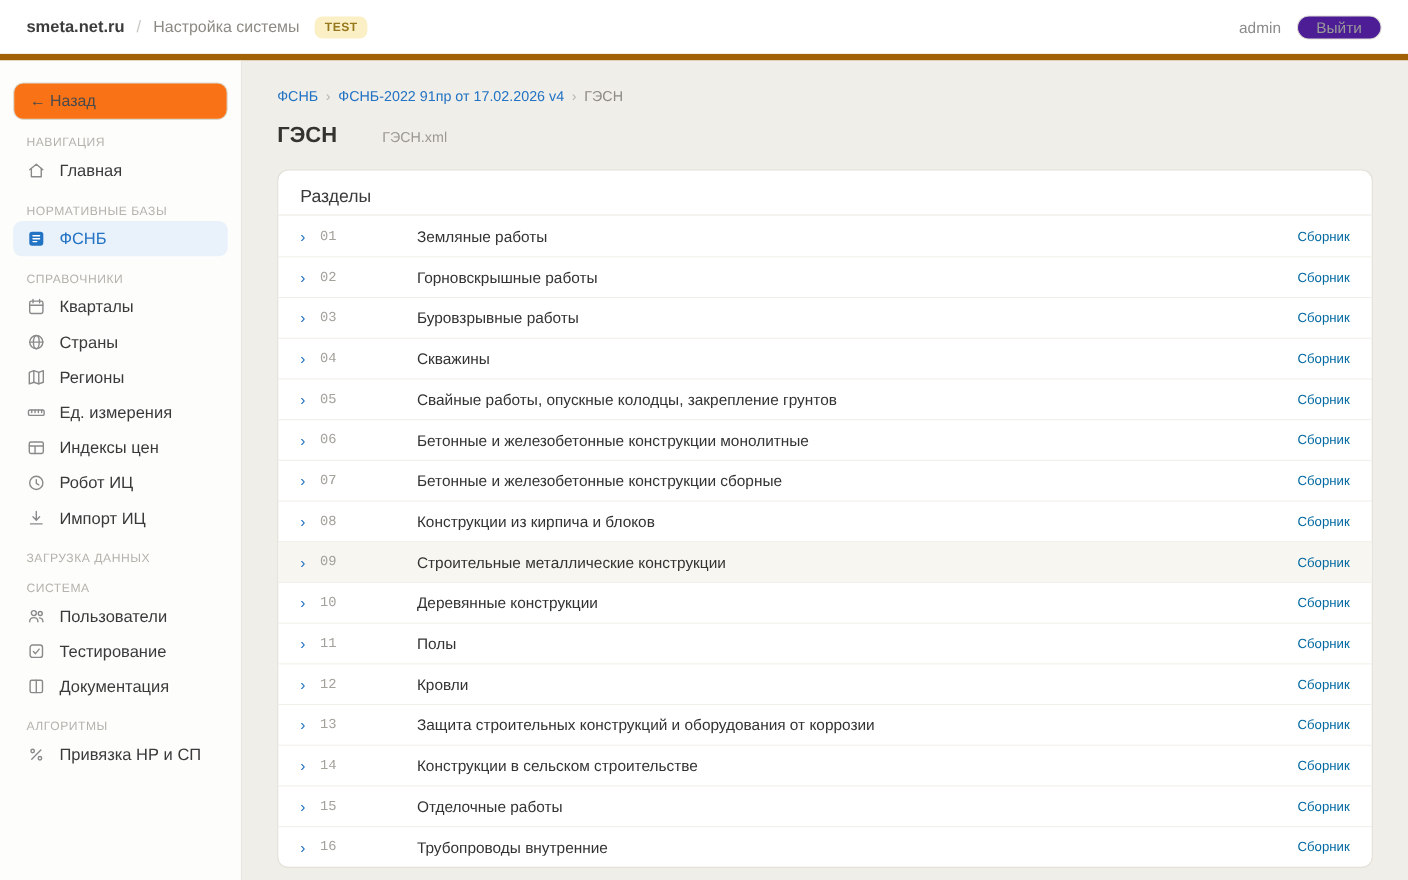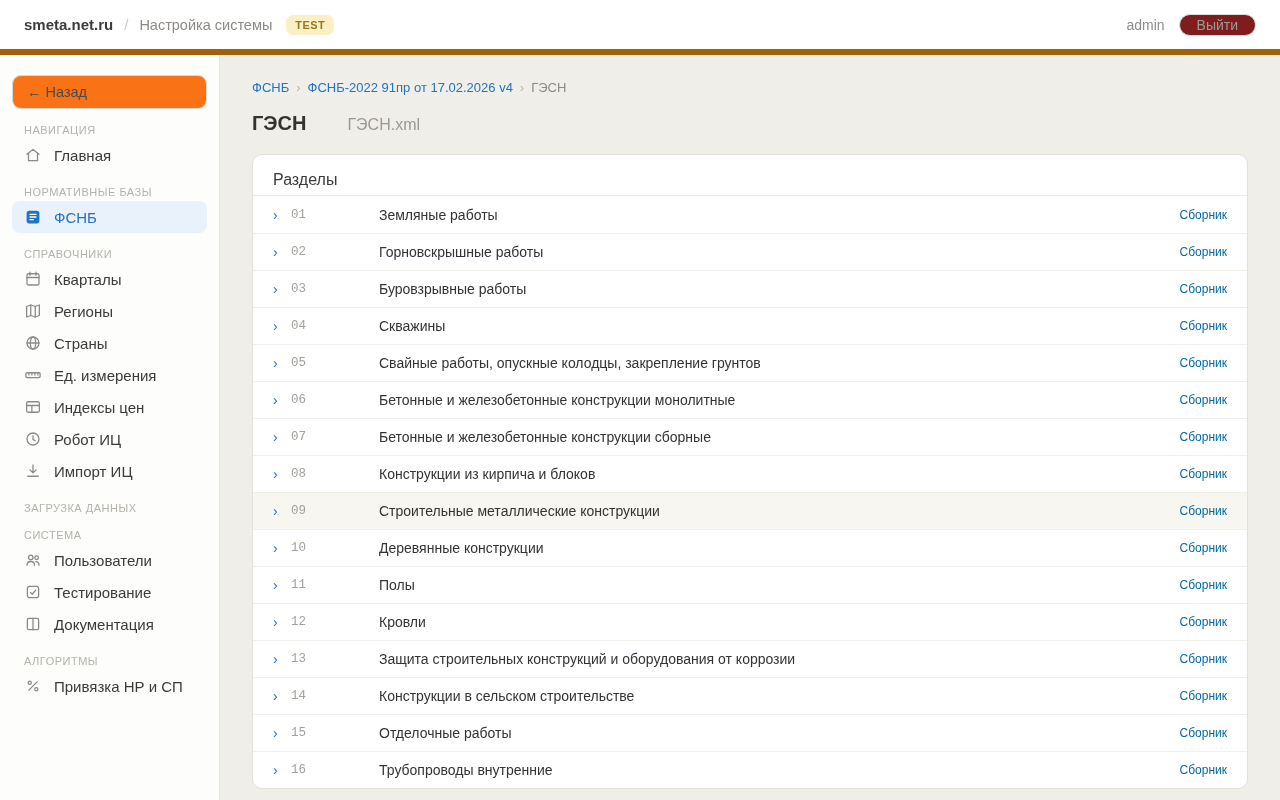--- a/index.html
+++ b/index.html
@@ -25,21 +25,21 @@
   .env-badge {
     margin-left:14px;
     background:#fbf0c5; color:#97781f;
     font-size:11px; font-weight:700; letter-spacing:.4px;
     padding:4px 9px; border-radius:7px;
   }
   .header-right { margin-left:auto; display:flex; align-items:center; }
   .username { color:#8c8c8c; font-size:14px; margin-right:14px; }
   .logout-btn {
     font-family:inherit; font-size:14px; color:#9a9a9a;
-    background:#7f1d1d; border:1px solid #dddbd5; border-radius:16px;
+    background:#4c1d95; border:1px solid #dddbd5; border-radius:16px;
     padding:2px 17px; cursor:pointer;
   }
 
   
   .app { display:flex; height:745px; }
 
   
   .sidebar {
     width:220px; min-width:220px;
     background:#fdfdfc;
@@ -77,21 +77,21 @@
     padding:25px 32px;
     overflow:hidden;
   }
   .breadcrumb { font-size:13px; color:#8d8a84; display:flex; align-items:center; }
   .crumb-link { color:#2273c4; cursor:pointer; }
   .crumb-sep { color:#b8b5ae; margin:0 7px; font-size:13px; }
   .crumb-current { color:#8d8a84; }
 
   .title-row { margin-top:17px; display:flex; align-items:baseline; gap:13px; }
   .page-title { font-size:20px; font-weight:600; color:#34332f; }
-  .page-subtitle { font-size:16px; color:#9b9891;padding-left:28px; }
+  .page-subtitle { font-size:13px; color:#9b9891;padding-left:28px; }
 
   .card {
     margin-top:19px;
     background:#fff;
     border:1px solid #e3e0d8;
     border-radius:10px;
     overflow:hidden;
   }
   .card-header {
     padding:16px 20px 6px 20px;
@@ -158,35 +158,35 @@
             <svg width="18" height="18" viewBox="0 0 24 24" fill="none" stroke="currentColor" stroke-width="1.7" stroke-linecap="round" stroke-linejoin="round">
               <rect x="4" y="5" width="16" height="15" rx="2"></rect>
               <path d="M4 10h16M8 3v4M16 3v4"></path>
             </svg>
           </span>
           <span>Кварталы</span>
         </div>
         <div class="nav-item">
           <span class="nav-icon">
             <svg width="18" height="18" viewBox="0 0 24 24" fill="none" stroke="currentColor" stroke-width="1.7" stroke-linecap="round" stroke-linejoin="round">
-              <path d="M3.5 6 L9 4 L15 6 L20.5 4 V18 L15 20 L9 18 L3.5 20 Z"></path>
-              <path d="M9 4v14M15 6v14"></path>
-            </svg>
-          </span>
-          <span>Регионы</span>
-        </div>
-        <div class="nav-item">
-          <span class="nav-icon">
-            <svg width="18" height="18" viewBox="0 0 24 24" fill="none" stroke="currentColor" stroke-width="1.7" stroke-linecap="round" stroke-linejoin="round">
               <circle cx="12" cy="12" r="8"></circle>
               <ellipse cx="12" cy="12" rx="3.5" ry="8"></ellipse>
               <path d="M4 12h16"></path>
             </svg>
           </span>
           <span>Страны</span>
+        </div>
+        <div class="nav-item">
+          <span class="nav-icon">
+            <svg width="18" height="18" viewBox="0 0 24 24" fill="none" stroke="currentColor" stroke-width="1.7" stroke-linecap="round" stroke-linejoin="round">
+              <path d="M3.5 6 L9 4 L15 6 L20.5 4 V18 L15 20 L9 18 L3.5 20 Z"></path>
+              <path d="M9 4v14M15 6v14"></path>
+            </svg>
+          </span>
+          <span>Регионы</span>
         </div>
         <div class="nav-item">
           <span class="nav-icon">
             <svg width="18" height="18" viewBox="0 0 24 24" fill="none" stroke="currentColor" stroke-width="1.7" stroke-linecap="round" stroke-linejoin="round">
               <rect x="2.5" y="9" width="19" height="6.5" rx="1.8"></rect>
               <path d="M6.5 9v3M10.5 9v3M14.5 9v3M18.5 9v3"></path>
             </svg>
           </span>
           <span>Ед. измерения</span>
         </div>

